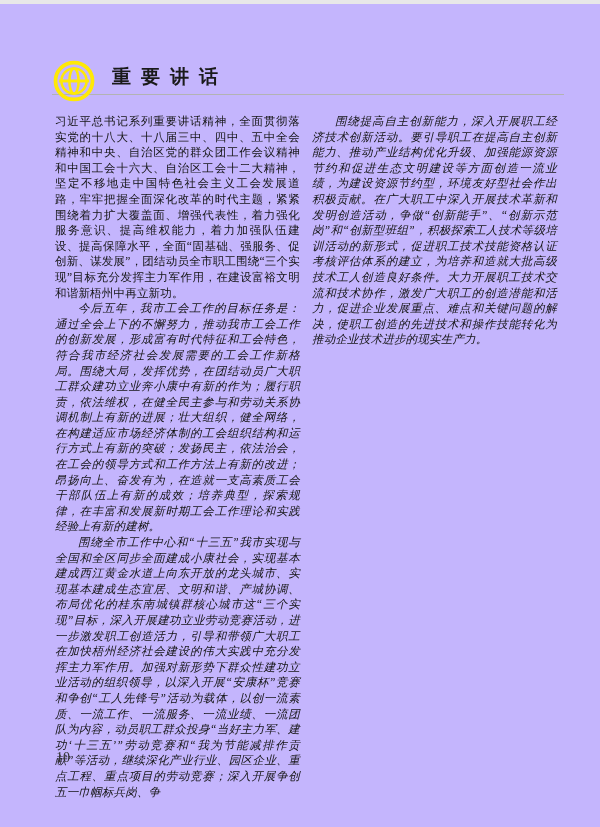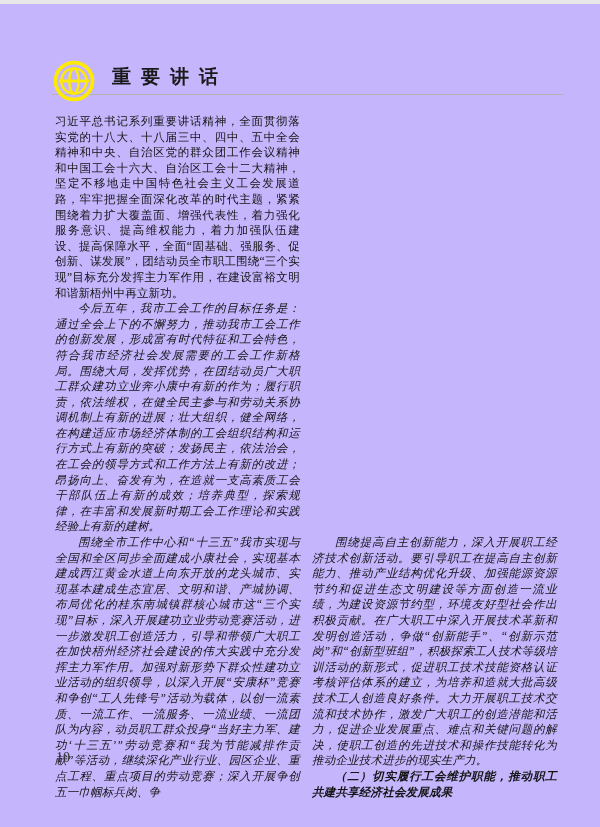--- a/index.html
+++ b/index.html
@@ -22,21 +22,21 @@
   .logo{position:absolute;left:53px;top:56px;width:42px;height:42px;}
   .page-title{
     position:absolute;left:112px;top:62px;
     font-family:"Liberation Sans","DejaVu Sans",sans-serif;
     font-size:19px;font-weight:bold;letter-spacing:10px;
     color:#1a1a1a;margin:0;line-height:1.2;
   }
   
   .columns{
     position:absolute;left:55px;top:110px;width:502px;
-    display:flex;gap:12px;align-items:flex-end;
+    display:flex;gap:12px;
   }
   .column{width:245px;}
   .column p{
     margin:0;
     font-size:11.5px;
     line-height:15.6px;
     text-align:justify;
     text-justify:inter-ideograph;
     word-break:break-all;
     letter-spacing:0.2px;
@@ -67,19 +67,18 @@
   </div>
 
   <div class="columns">
     <div class="column">
         <p class="body">习近平总书记系列重要讲话精神，全面贯彻落实党的十八大、十八届三中、四中、五中全会精神和中央、自治区党的群众团工作会议精神和中国工会十六大、自治区工会十二大精神，坚定不移地走中国特色社会主义工会发展道路，牢牢把握全面深化改革的时代主题，紧紧围绕着力扩大覆盖面、增强代表性，着力强化服务意识、提高维权能力，着力加强队伍建设、提高保障水平，全面“固基础、强服务、促创新、谋发展”，团结动员全市职工围绕“三个实现”目标充分发挥主力军作用，在建设富裕文明和谐新梧州中再立新功。</p>
         <p class="body indent">今后五年，我市工会工作的目标任务是：通过全会上下的不懈努力，推动我市工会工作的创新发展，形成富有时代特征和工会特色，符合我市经济社会发展需要的工会工作新格局。围绕大局，发挥优势，在团结动员广大职工群众建功立业奔小康中有新的作为；履行职责，依法维权，在健全民主参与和劳动关系协调机制上有新的进展；壮大组织，健全网络，在构建适应市场经济体制的工会组织结构和运行方式上有新的突破；发扬民主，依法治会，在工会的领导方式和工作方法上有新的改进；昂扬向上、奋发有为，在造就一支高素质工会干部队伍上有新的成效；培养典型，探索规律，在丰富和发展新时期工会工作理论和实践经验上有新的建树。</p>
         <p class="body indent">围绕全市工作中心和“十三五”我市实现与全国和全区同步全面建成小康社会，实现基本建成西江黄金水道上向东开放的龙头城市、实现基本建成生态宜居、文明和谐、产城协调、布局优化的桂东南城镇群核心城市这“三个实现”目标，深入开展建功立业劳动竞赛活动，进一步激发职工创造活力，引导和带领广大职工在加快梧州经济社会建设的伟大实践中充分发挥主力军作用。加强对新形势下群众性建功立业活动的组织领导，以深入开展“安康杯”竞赛和争创“工人先锋号”活动为载体，以创一流素质、一流工作、一流服务、一流业绩、一流团队为内容，动员职工群众投身“当好主力军、建功‘十三五’”劳动竞赛和“我为节能减排作贡献”等活动，继续深化产业行业、园区企业、重点工程、重点项目的劳动竞赛；深入开展争创五一巾帼标兵岗、争</p>
       </div>
     <div class="column">
         <p class="body indent">围绕提高自主创新能力，深入开展职工经济技术创新活动。要引导职工在提高自主创新能力、推动产业结构优化升级、加强能源资源节约和促进生态文明建设等方面创造一流业绩，为建设资源节约型，环境友好型社会作出积极贡献。在广大职工中深入开展技术革新和发明创造活动，争做“创新能手”、“创新示范岗”和“创新型班组”，积极探索工人技术等级培训活动的新形式，促进职工技术技能资格认证考核评估体系的建立，为培养和造就大批高级技术工人创造良好条件。大力开展职工技术交流和技术协作，激发广大职工的创造潜能和活力，促进企业发展重点、难点和关键问题的解决，使职工创造的先进技术和操作技能转化为推动企业技术进步的现实生产力。</p>
-        <p class="heading indent">（二）切实履行工会维护职能，推动职工共建共享经济社会发展成果</p>
       </div>
   </div>
 
   <div class="page-number">10</div>
 
 </div>
 
 </body></html>

